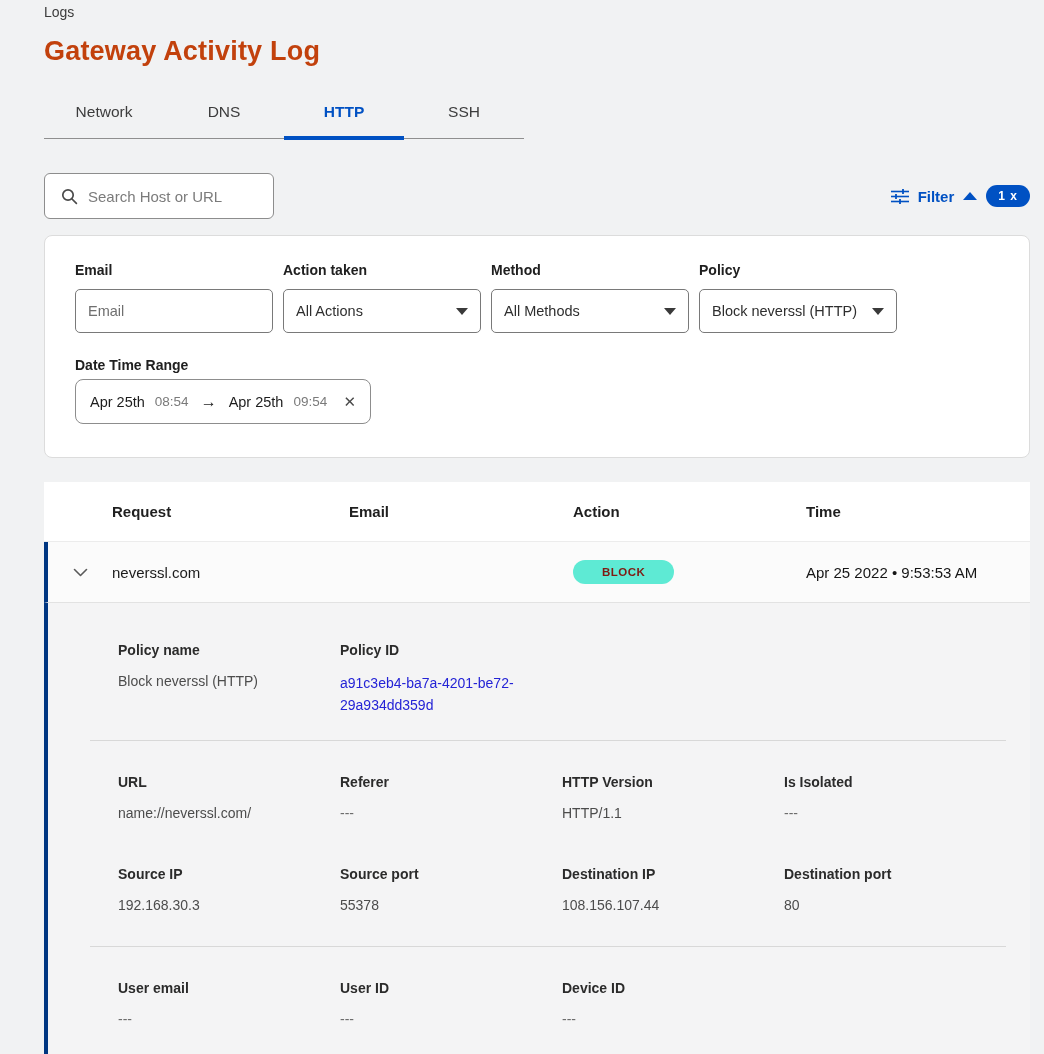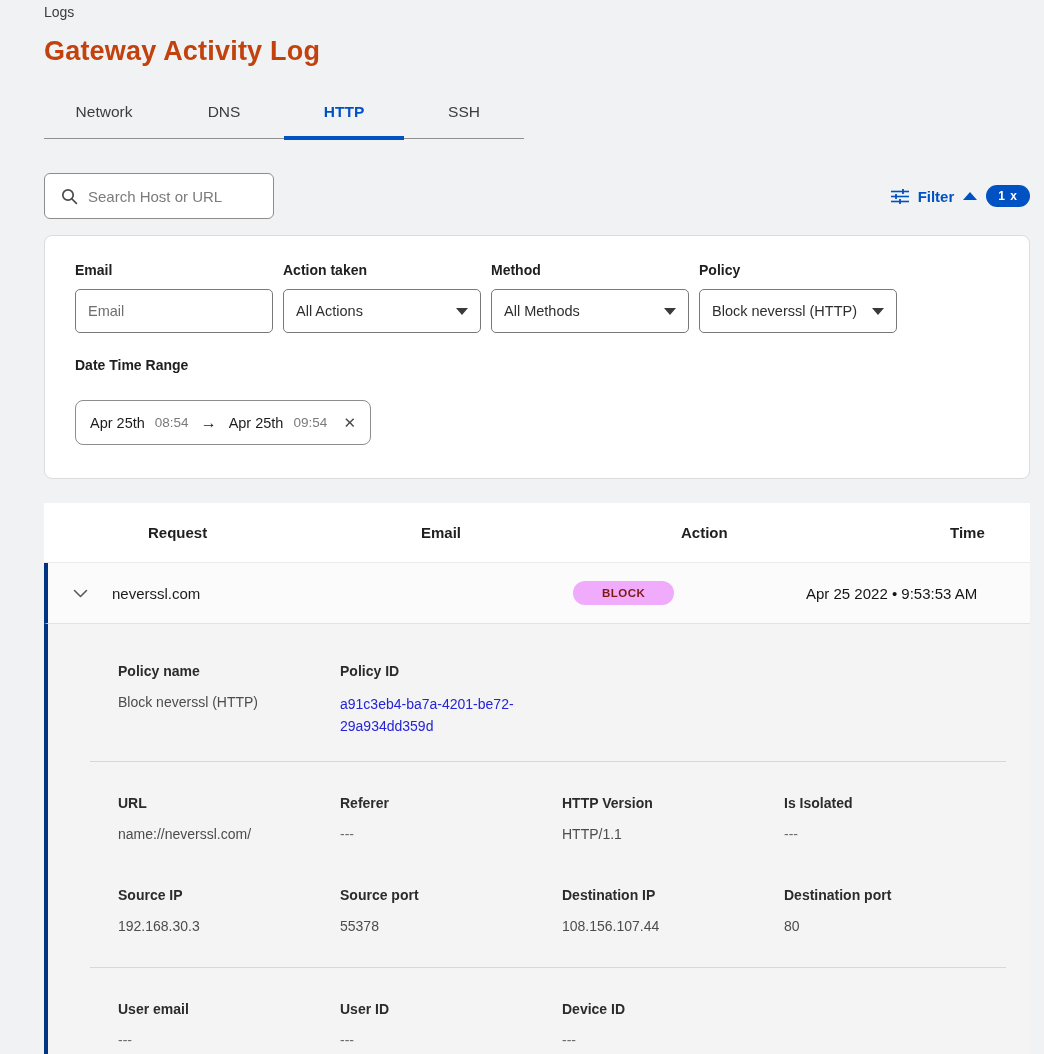--- a/index.html
+++ b/index.html
@@ -57,44 +57,44 @@
   .text-input, .select {
     height:44px; border:1px solid #797979; border-radius:5px; background:#fff;
     font-size:14.5px; color:#2e2e2e; padding:0 12px; width:100%;
     font-family:"Liberation Sans", sans-serif;
   }
   .text-input::placeholder { color:#6f6f6f; }
   .select { display:flex; align-items:center; justify-content:space-between; cursor:pointer; }
   .caret-down { width:0; height:0; border-left:6px solid transparent; border-right:6px solid transparent; border-top:7px solid #3a3a3a; }
   .dtr-label { font-size:14px; font-weight:bold; color:#202020; margin-top:24px; }
   .daterange {
-    margin-top:27px; width:296px; height:45px; border:1px solid #8d8d8d; border-radius:8px;
+    margin-top:6px; width:296px; height:45px; border:1px solid #8d8d8d; border-radius:8px;
     background:#fff; display:flex; align-items:center; padding:0 14px; gap:10px;
   }
   .dt-date { font-size:14.5px; color:#1d1d1d; }
   .dt-time { font-size:13.5px; color:#7a7a7a; }
   .dt-arrow { font-size:16px; color:#1d1d1d; padding:0 2px; }
   .dt-close { margin-left:auto; color:#4a4a4a; font-size:15px; cursor:pointer; }
 
   
   .table-card { margin-top:24px; background:#fff; width:986px; height:602px; display:flex; flex-direction:column; }
   .thead {
     display:grid; grid-template-columns:68px 237px 224px 233px 1fr;
-    height:60px; align-items:center; background:#fff; border-bottom:1px solid #ececec;gap:36px;
+    height:60px; align-items:center; background:#fff; border-bottom:1px solid #ececec;
   }
   .th { font-size:15px; font-weight:bold; color:#1f1f1f; }
   .trow {
     display:grid; grid-template-columns:64px 237px 224px 233px 1fr;
     height:61px; align-items:center; background:#fbfbfb;
     border-left:4px solid #003681; border-bottom:1px solid #e2e2e2; cursor:pointer;
   }
   .chev-cell { display:flex; justify-content:center; }
   .td-request { font-size:15px; color:#1c1c1c; }
   .badge-block {
-    display:inline-block; background:#f0abfc; color:#7f1a12; font-size:11.5px; font-weight:bold;
+    display:inline-block; background:#5eead4; color:#7f1a12; font-size:11.5px; font-weight:bold;
     letter-spacing:0.5px; border-radius:14px; padding:6px 29px;
   }
   .td-time { font-size:15px; color:#151515; }
 
   
   .detail {
     flex:1; background:#f4f4f5; border-left:4px solid #003681;
     padding-top:39px; overflow:hidden;
   }
   .dgrid { display:grid; grid-template-columns:222px 222px 222px 1fr; padding-left:70px; }

